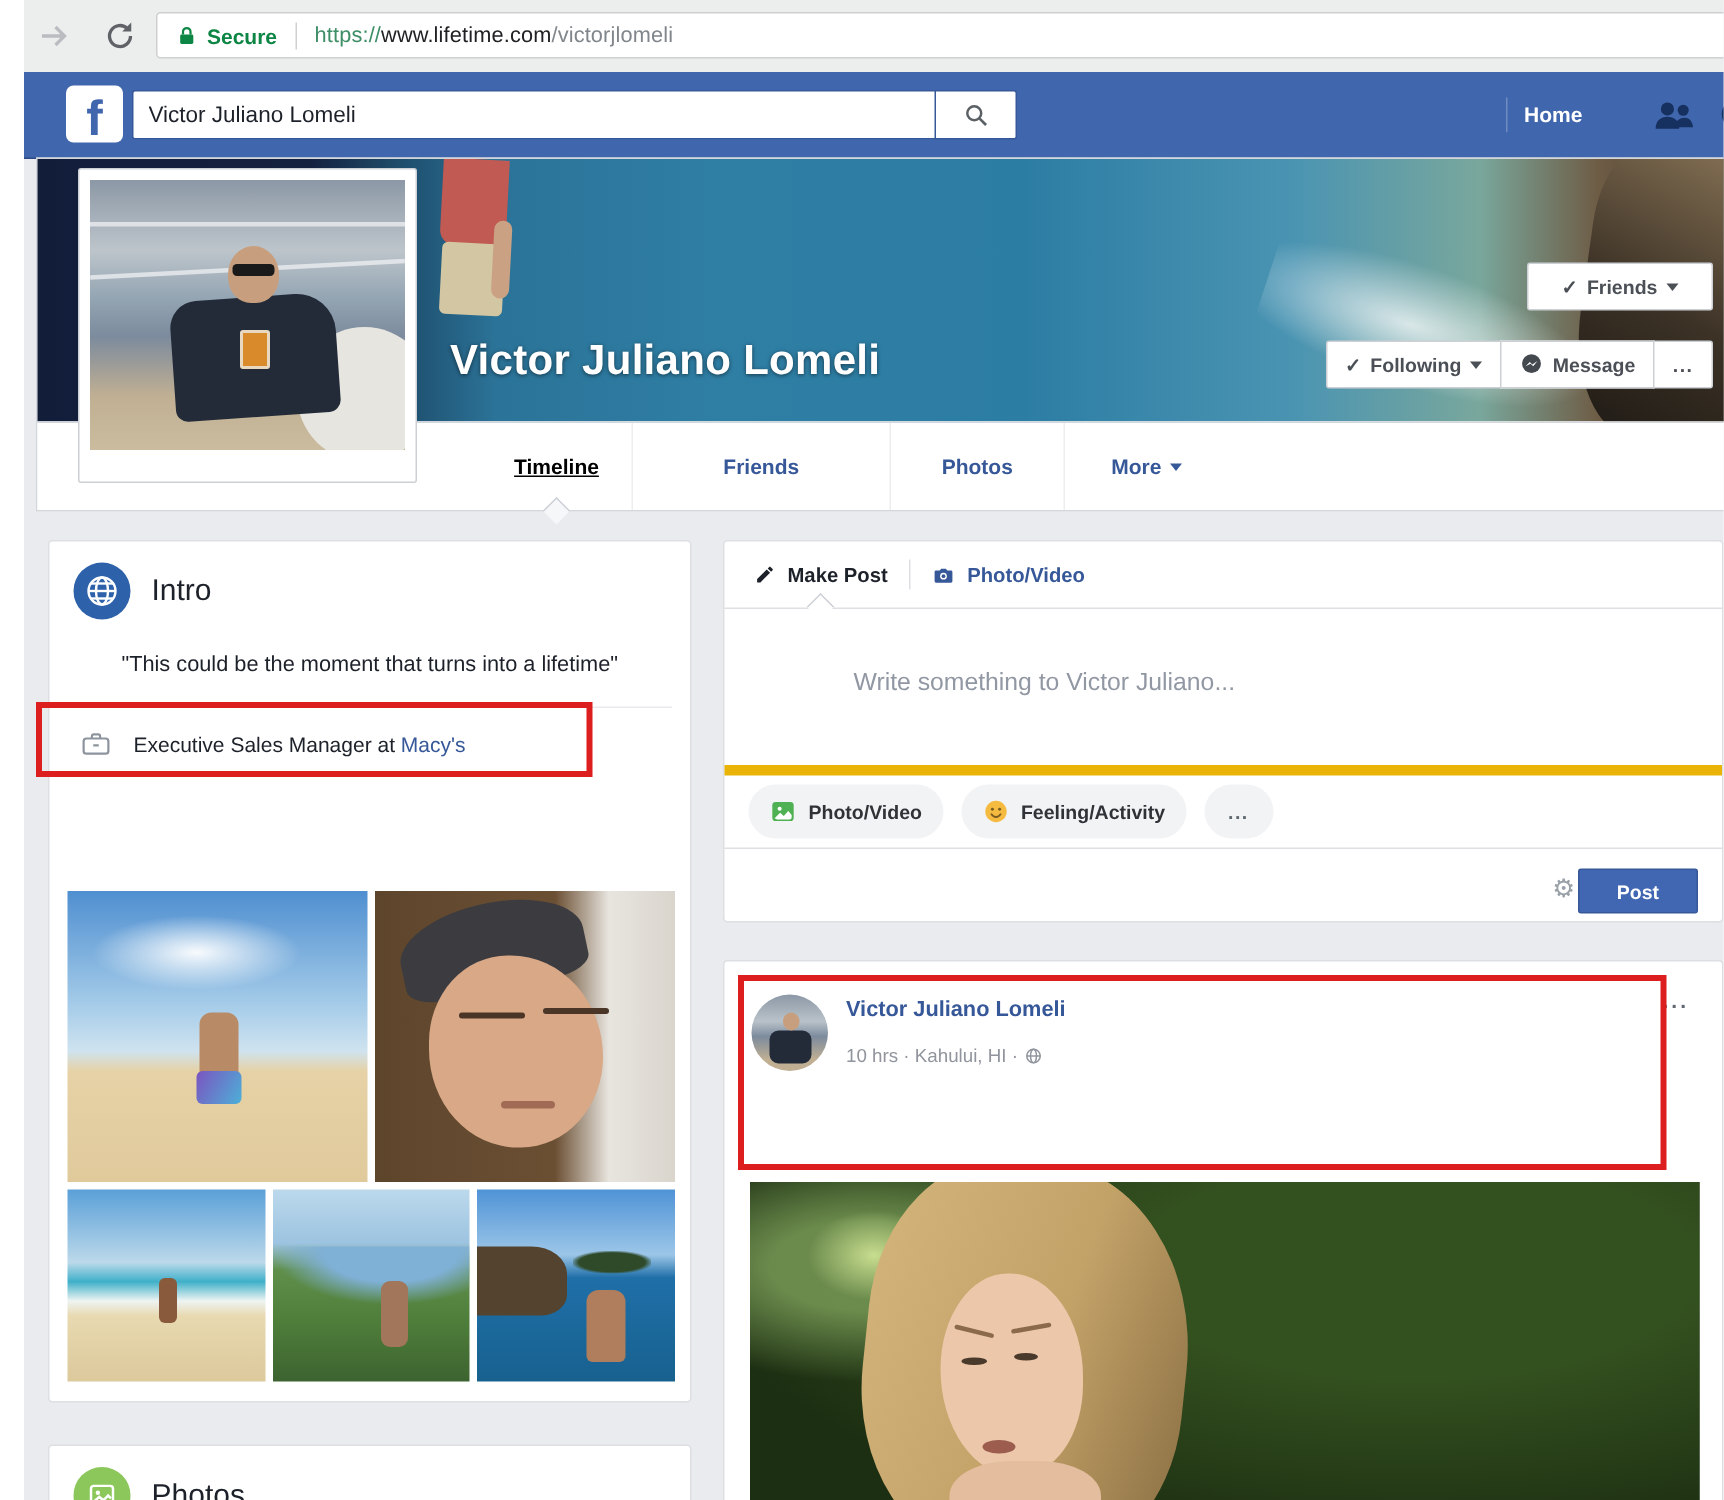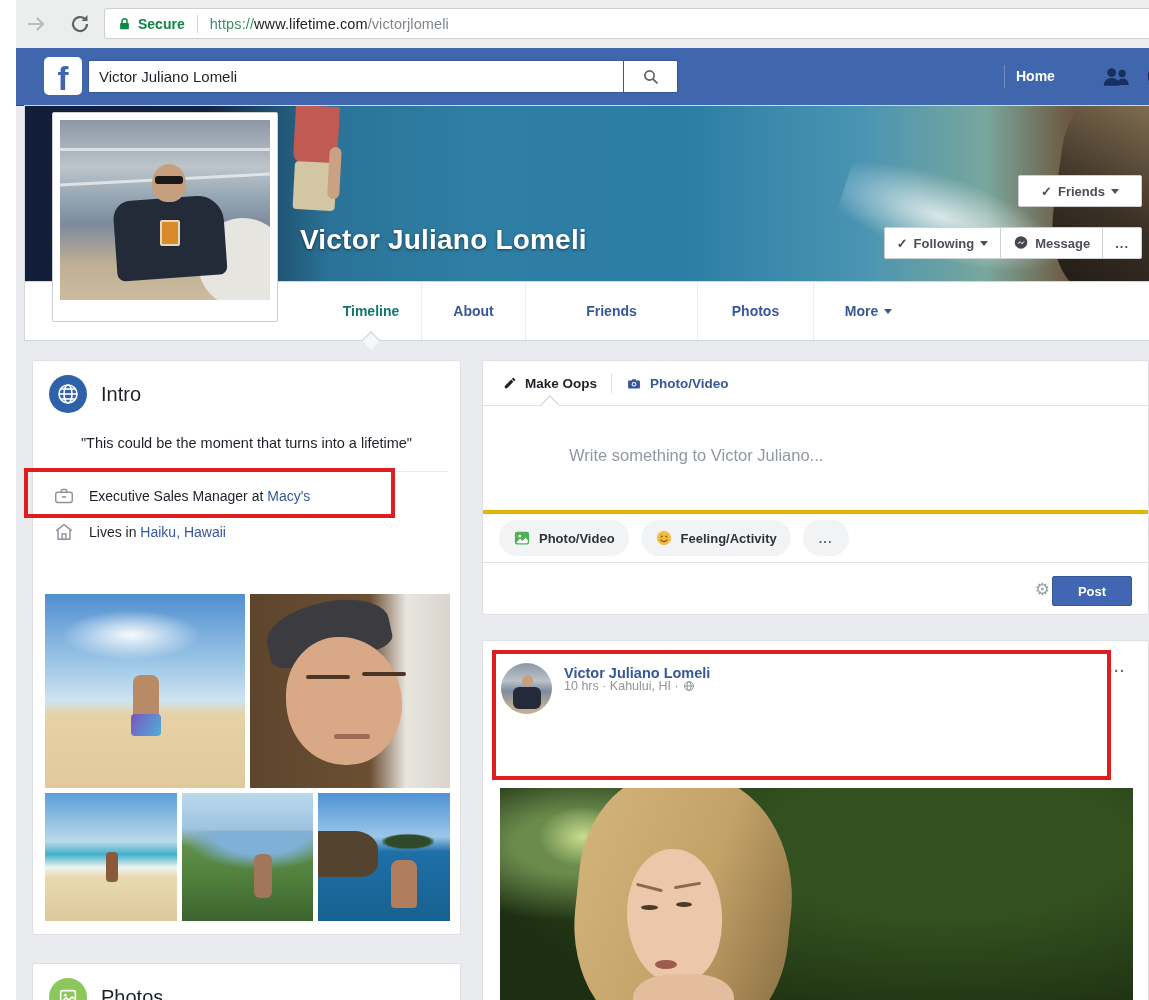--- a/index.html
+++ b/index.html
@@ -43,21 +43,21 @@
   .cover-btn-row{position:absolute;right:14px;top:121px;display:flex;}
   .cover-btn-row .fbbtn{height:32px;padding:0 12px;margin-left:-1px;}
   .cover-btn-row .fbbtn:first-child{border-radius:2px 0 0 2px;}
   .cover-btn-row .fbbtn:last-child{border-radius:0 2px 2px 0;}
   .check{color:#4b4f56;font-size:13px;font-weight:bold;}
   .caret-dn{width:0;height:0;border-left:4px solid transparent;border-right:4px solid transparent;border-top:5px solid #4b4f56;display:inline-block;}
 
   .tabs-row{position:absolute;left:0;top:175px;width:1131px;height:59px;background:#fff;border-top:1px solid #d3d6db;box-sizing:border-box;display:flex;padding-left:296px;}
   .tab{position:relative;height:100%;display:flex;align-items:center;justify-content:center;gap:6px;font-size:14px;font-weight:bold;color:var(--link-blue,#365899);border-left:1px solid #eceded;cursor:pointer;box-sizing:border-box;}
   .tab:first-child{border-left:none;}
-  .tab.active{color:#0f766e;}
+  .tab.active{color:#000000;text-decoration:underline;}
   .tab .caret-dn{border-top-color:var(--link-blue,#365899);}
   .caret-up{position:absolute;left:50%;bottom:-7px;width:12px;height:12px;background:#f6f7f9;border-left:1px solid #ccd0d5;border-top:1px solid #ccd0d5;transform:translateX(-50%) rotate(45deg);}
 
   
   .profile-pic-card{position:absolute;left:36px;top:112px;width:226px;height:210px;background:#fff;border:1px solid #ccd0d5;border-radius:2px;box-sizing:border-box;z-index:5;cursor:pointer;}
   .profile-pic-img{position:absolute;left:7px;top:7px;width:210px;height:180px;overflow:hidden;
     background:linear-gradient(180deg,#8c98a6 0%,#bdc5cb 26%,#93a4b2 44%,#7c8b9d 58%,#c0af93 80%,#cbbc9f 100%);}
   .rail{position:absolute;left:0;width:100%;height:3px;background:rgba(235,238,240,.8);}
   .pp-body{position:absolute;left:55px;top:78px;width:110px;height:80px;background:#232b38;border-radius:18px 26px 8px 8px;transform:rotate(-4deg);}
   .pp-head{position:absolute;left:92px;top:44px;width:34px;height:38px;background:#c79f7e;border-radius:50% 50% 45% 45%;}
@@ -104,37 +104,37 @@
   
   .photos-card{left:16px;top:963px;width:429px;height:60px;}
 
   
   .composer-card{left:466px;top:360px;width:667px;height:255px;}
   .composer-tabs{position:relative;height:45px;border-bottom:1px solid #dddfe2;display:flex;align-items:center;padding-left:20px;gap:14px;box-sizing:border-box;}
   .ctab{position:relative;display:flex;align-items:center;gap:8px;font-size:13.5px;font-weight:bold;cursor:pointer;height:100%;}
   .ctab.active{color:#1d2129;}
   .ctab.blue{color:var(--link-blue,#365899);}
   .ctab-divider{width:1px;height:20px;background:#dddfe2;}
-  .composer-body{position:relative;height:104px;border-bottom:4px solid #eab308;cursor:text;}
+  .composer-body{position:relative;height:104px;border-bottom:7px solid #eab308;cursor:text;}
   .composer-placeholder{position:absolute;left:86px;top:40px;font-size:16.5px;color:#9197a3;}
   .pill-row{display:flex;align-items:center;gap:12px;padding:9px 16px;height:48px;box-sizing:border-box;}
   .pill{display:flex;align-items:center;gap:8px;background:#f2f3f5;border-radius:18px;height:36px;padding:0 14px;font-size:13px;font-weight:bold;color:#2f3237;cursor:pointer;}
   .pill.ellipsis{padding:0 16px;color:#616770;letter-spacing:1px;}
   .composer-foot{position:relative;height:56px;border-top:1px solid #dddfe2;}
   .gear{position:absolute;right:98px;top:18px;font-size:17px;color:#99a0a8;cursor:pointer;line-height:1;}
   .post-btn{position:absolute;right:16px;top:13px;width:80px;height:30px;background:var(--post-blue,#4267b2);border:1px solid #365899;border-radius:2px;color:#fff;font-weight:bold;font-size:13px;display:flex;align-items:center;justify-content:center;cursor:pointer;box-sizing:border-box;}
 
   
   .post-card{left:466px;top:640px;width:667px;height:380px;}
   .post-avatar{position:absolute;left:18px;top:22px;width:51px;height:51px;border-radius:50%;overflow:hidden;cursor:pointer;
     background:linear-gradient(180deg,#8c98a6 0%,#b9c2c9 35%,#7c8b9d 55%,#c0af93 85%);}
   .post-avatar .mini-body{position:absolute;left:12px;top:24px;width:28px;height:22px;background:#232b38;border-radius:6px;}
   .post-avatar .mini-head{position:absolute;left:21px;top:12px;width:11px;height:12px;background:#c79f7e;border-radius:50%;}
   .post-author{position:absolute;left:81px;top:24px;font-size:14.5px;font-weight:bold;color:var(--link-blue,#365899);cursor:pointer;}
-  .post-meta{position:absolute;left:81px;top:38px;font-size:12.5px;color:var(--text-gray,#90949c);display:flex;align-items:center;gap:4px;cursor:pointer;text-align:center;}
+  .post-meta{position:absolute;left:81px;top:56px;font-size:12.5px;color:var(--text-gray,#90949c);display:flex;align-items:center;gap:4px;cursor:pointer;text-align:center;}
   .post-menu{position:absolute;right:22px;top:18px;color:#616770;font-weight:bold;letter-spacing:2px;font-size:14px;cursor:pointer;}
   .post-text{position:absolute;left:18px;top:86px;width:612px;font-size:16px;color:#1d2129;line-height:1.45;}
   .shrug-emoji{display:inline-block;position:relative;width:15px;height:17px;vertical-align:-2px;margin-left:3px;}
   .shrug-emoji .head{position:absolute;left:3px;top:0;width:9px;height:9px;border-radius:50%;background:#f0c07f;}
   .shrug-emoji .body{position:absolute;left:1px;top:8px;width:13px;height:9px;border-radius:4px 4px 2px 2px;background:#7bbf5a;}
   .meme{position:absolute;left:17px;top:147px;width:633px;height:233px;overflow:hidden;cursor:pointer;
     background:radial-gradient(ellipse at 70% 25%,#33501f 0 30%,#1d2f12 75%),#1b2c13;}
   .meme .leaves{position:absolute;left:0;top:0;width:40%;height:60%;background:radial-gradient(ellipse at 30% 40%,rgba(125,160,90,.8) 0 25%,rgba(0,0,0,0) 65%);}
   .meme .glow{position:absolute;left:6%;top:8%;width:14%;height:26%;background:radial-gradient(ellipse,rgba(210,230,150,.9),rgba(0,0,0,0) 70%);}
   .meme .hair{position:absolute;left:12%;top:-6%;width:34%;height:115%;background:linear-gradient(105deg,#d3b47a 0%,#c3a268 55%,#8a6f43 100%);border-radius:40% 48% 40% 45%;transform:rotate(6deg);}
@@ -228,23 +228,20 @@
           <span style="letter-spacing:1px;">...</span>
         </div>
       </div>
     </div>
 
     <div class="tabs-row">
       <div class="tab active" style="width:100px">
         <span>Timeline</span>
         <span class="caret-up"></span>
       </div>
-      <div class="tab" style="width:104px">
-        <span>About</span>
-      </div>
       <div class="tab" style="width:172px">
         <span>Friends</span>
       </div>
       <div class="tab" style="width:116px">
         <span>Photos</span>
       </div>
       <div class="tab" style="width:110px">
         <span>More</span>
         <span class="caret-dn"></span>
       </div>
@@ -279,28 +276,20 @@
     <div class="intro-quote">"This could be the moment that turns into a lifetime"</div>
     <div class="intro-divider"></div>
     <div class="intro-row">
       <svg width="22" height="22" viewBox="0 0 24 24" fill="none" stroke="#8d949e" stroke-width="1.6">
           <rect x="3" y="8" width="18" height="11" rx="2"></rect>
           <path d="M9 8V6.5A1.5 1.5 0 0 1 10.5 5h3A1.5 1.5 0 0 1 15 6.5V8"></path>
           <path d="M10 13h4" stroke-width="1.8"></path>
         </svg>
       <span class="txt"><span>Executive Sales Manager at </span><a class="link">Macy's</a></span>
     </div>
-    <div class="intro-row">
-      <svg width="22" height="22" viewBox="0 0 24 24" fill="none" stroke="#8d949e" stroke-width="1.6">
-          <path d="M3.5 10.5 12 4l8.5 6.5"></path>
-          <path d="M5.5 9.5V20h13V9.5"></path>
-          <rect x="10" y="14" width="4" height="6"></rect>
-        </svg>
-      <span class="txt"><span>Lives in </span><a class="link">Haiku, Hawaii</a></span>
-    </div>
 
     <div class="side-grid">
       <div class="ph big ph-beach1">
           <div class="cloud"></div>
           <div class="fig"></div>
           <div class="trunks"></div>
         </div>
       <div class="ph big ph-selfie">
           <div class="cap"></div>
           <div class="face"></div>
@@ -335,21 +324,21 @@
       <span class="title">Photos</span>
     </div>
   </div>
 
   <div class="card composer-card">
     <div class="composer-tabs">
       <div class="ctab active">
         <svg width="14" height="14" viewBox="0 0 24 24">
             <path d="M3 17.2V21h3.8L17.8 10 14 6.2 3 17.2zM20.7 7.1a1 1 0 0 0 0-1.4l-2.4-2.4a1 1 0 0 0-1.4 0l-1.8 1.8 3.8 3.8 1.8-1.8z" fill="#1d2129"></path>
           </svg>
-        <span>Make Oops</span>
+        <span>Make Post</span>
         <span class="caret-up" style="bottom:-6px;background:#fff"></span>
       </div>
       <div class="ctab-divider"></div>
       <div class="ctab blue">
         <svg width="16" height="15" viewBox="0 0 24 24">
             <path d="M4 7h4l1.5-2h5L16 7h4a1.5 1.5 0 0 1 1.5 1.5v10A1.5 1.5 0 0 1 20 20H4a1.5 1.5 0 0 1-1.5-1.5v-10A1.5 1.5 0 0 1 4 7z" fill="#365899"></path>
             <circle cx="12" cy="13" r="3.6" fill="#fff"></circle>
             <circle cx="12" cy="13" r="2" fill="#365899"></circle>
           </svg>
         <span>Photo/Video</span>

